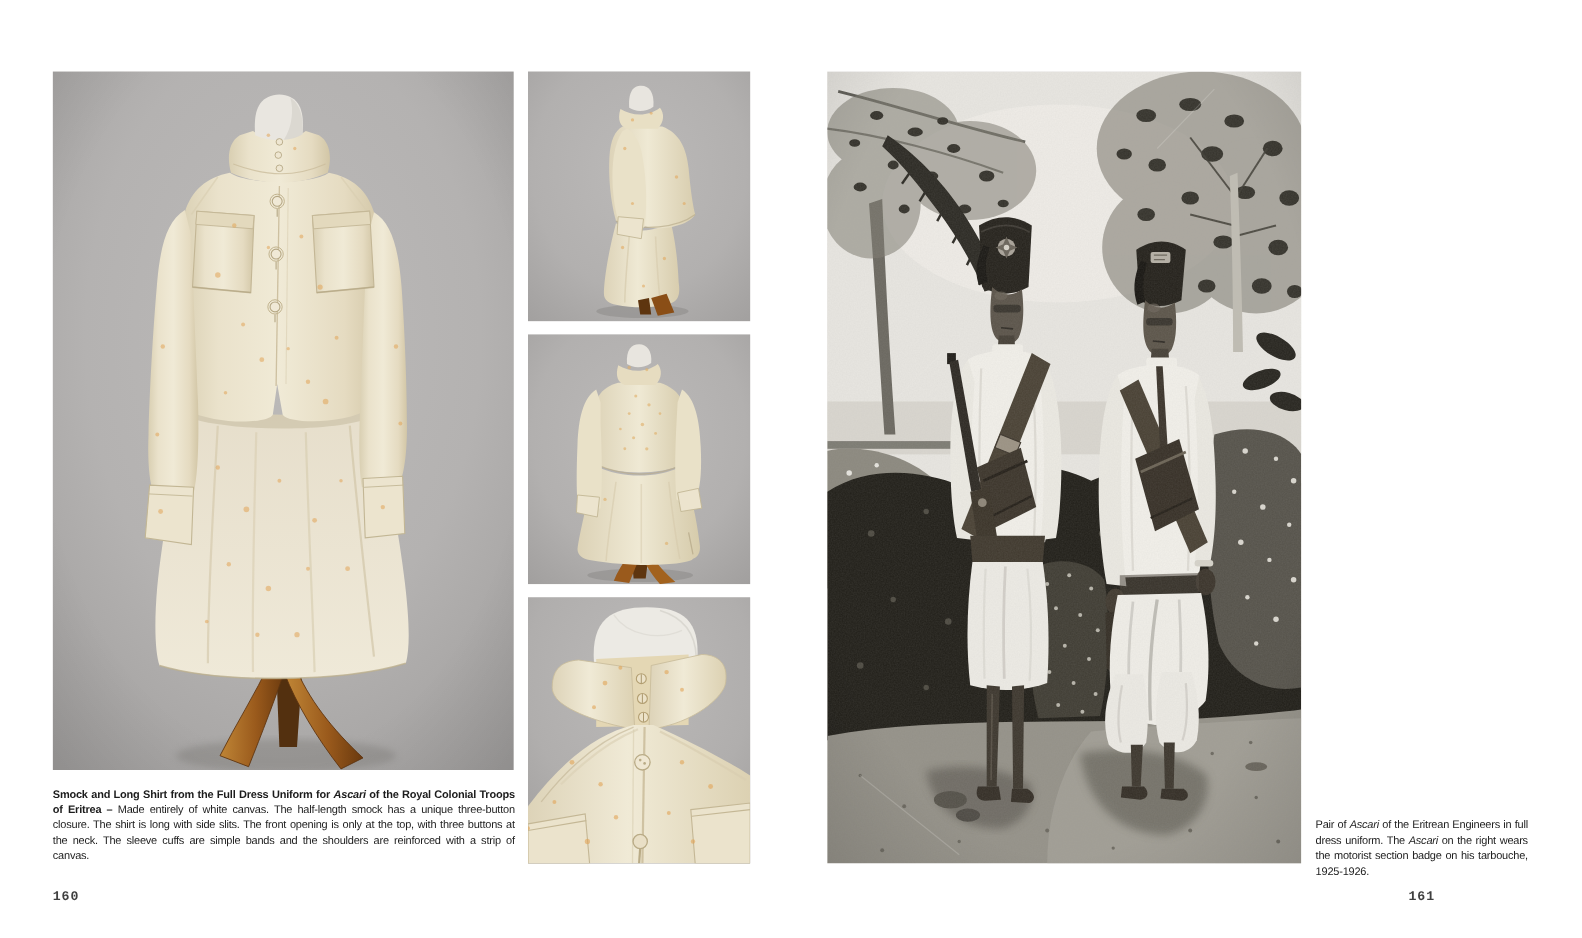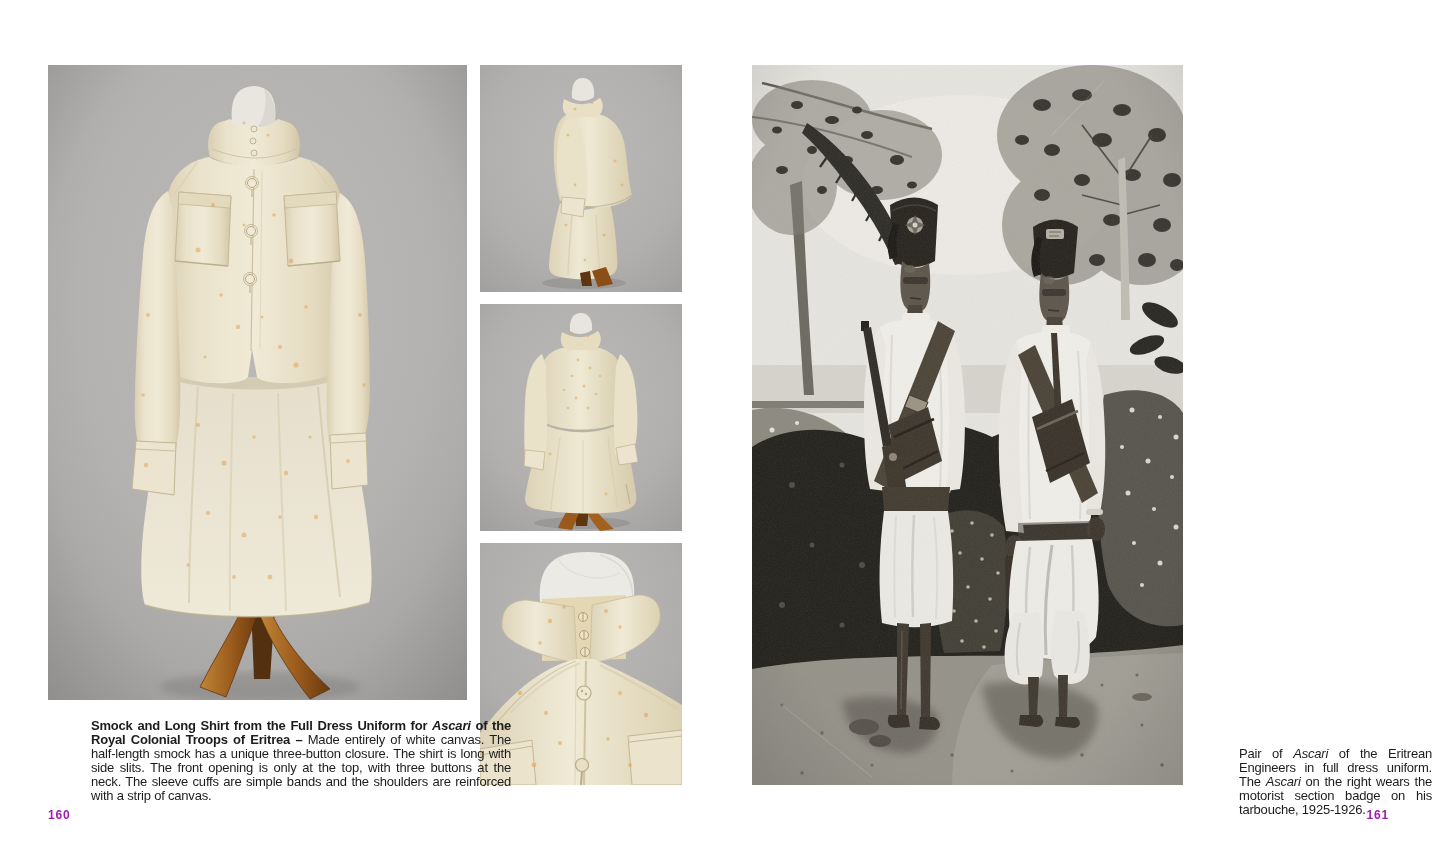--- a/index.html
+++ b/index.html
@@ -5,30 +5,30 @@
   html,body{margin:0;padding:0;background:#ffffff;}
   .spread{position:relative;width:1438px;height:853px;background:#ffffff;overflow:hidden;
           font-family:"Liberation Sans",sans-serif;}
   figure{margin:0;position:absolute;overflow:hidden;background:#b7b5b4;}
   figure svg{display:block;width:100%;height:100%;}
   .photo-main {left:48px;  top:65px;  width:419px; height:635px;}
   .thumb-a    {left:480px; top:65px;  width:202px; height:227px;}
   .thumb-b    {left:480px; top:304px; width:202px; height:227px;}
   .thumb-c    {left:480px; top:543px; width:202px; height:242px;}
   .photo-bw   {left:752px; top:65px;  width:431px; height:720px;background:#e8e6e1;}
-  .caption{position:absolute;color:#1c1c1c;font-size:13px;line-height:14px;
-           letter-spacing:-0.2px;text-align:justify;font-weight:400;margin-left:43px;}
+  .caption{position:absolute;color:#1c1c1c;font-size:10px;line-height:14px;
+           letter-spacing:-0.2px;text-align:justify;font-weight:400;}
   .caption b{font-weight:700;}
   .caption i{font-style:italic;}
   .caption-left {left:48px;  top:706px; width:420px;}
   .caption-right{left:1196px;top:734px; width:193px;font-weight:400;}
-  .folio{position:absolute;font-family:Liberation Sans, sans-serif;font-weight:700;
-         font-size:12px;letter-spacing:0.8px;color:#a21caf;}
+  .folio{position:absolute;font-family:Liberation Mono, monospace;font-weight:700;
+         font-size:12px;letter-spacing:0.8px;color:#404040;}
   .folio-left {left:48px;top:808px;}
-  .folio-right{left:1196px;top:808px;width:193px;text-align:right;}
+  .folio-right{left:1196px;top:808px;width:193px;text-align:center;}
 </style>
 </head>
 <body>
 
 <div class="spread">
 
   <section>
 
     <figure class="photo-main">
       <svg viewBox="0 0 419 635" preserveAspectRatio="none">

